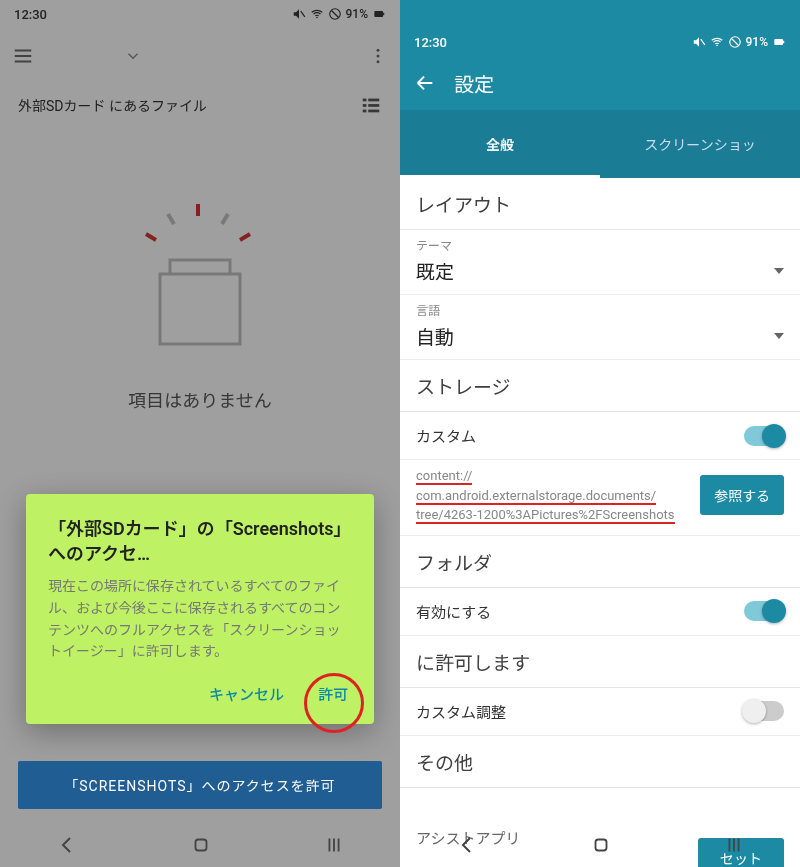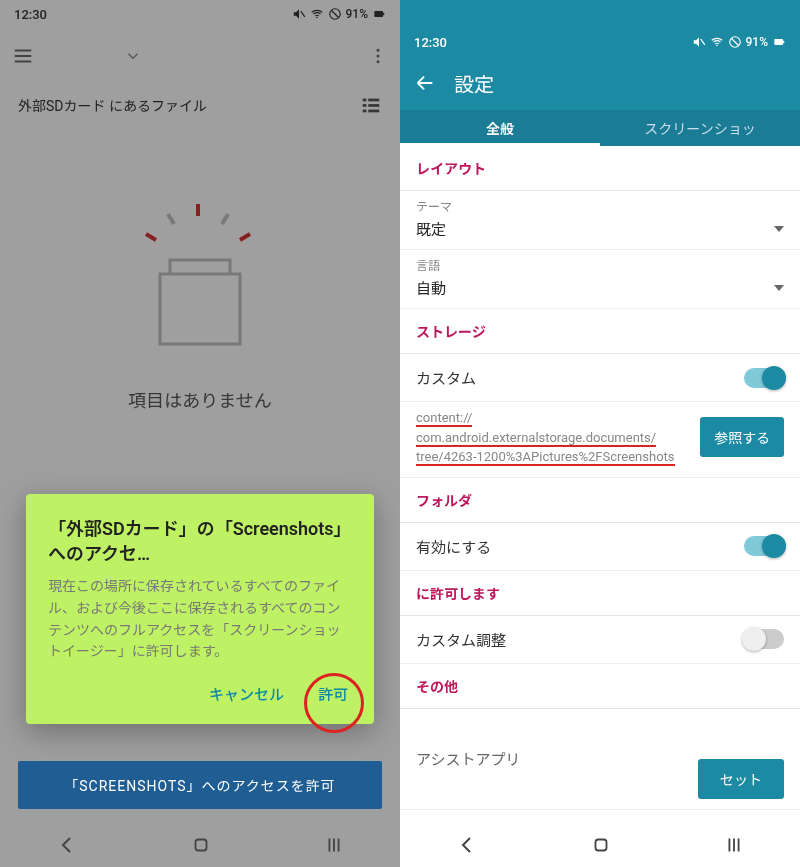--- a/index.html
+++ b/index.html
@@ -49,35 +49,35 @@
   
   .navbar { position: absolute; bottom: 0; left: 0; right: 0; height: 44px;
             display: flex; align-items: center; justify-content: space-around; z-index: 8; }
   .navbar.dark svg { stroke: #444; fill: none; }
   .navbar.dark .sq { fill: none; stroke: #444; }
 
   
   .r-header { background: #1d8aa4; color: #fff; padding-top: 28px; }
   .r-title { display: flex; align-items: center; height: 54px; padding: 0 14px; gap: 18px; font-size: 20px; }
   .r-tabs  { display: flex; background: #1a7d95; }
-  .r-tab   { flex: 1; text-align: center; padding: 8px 4px; font-size: 14px; color: #cde; position: relative; }
+  .r-tab   { flex: 1; text-align: center; padding: 24px 4px; font-size: 14px; color: #cde; position: relative; }
   .r-tab.active { color: #fff; font-weight: 600; }
   .r-tab.active::after { content: ""; position: absolute; left: 0; right: 0; bottom: 0;
                          height: 3px; background: #fff; }
 
   .settings { overflow-y: auto; height: calc(867px - 28px - 54px - 40px - 44px); }
-  .section-h { background: #fff; color: #be185d; font-weight: 700; font-size: 14px;
+  .section-h { background: #fff; color: #404040; font-weight: 400; font-size: 19px;
                padding: 12px 16px; border-bottom: 1px solid #e4e4e4; }
   .row { display: flex; align-items: center; padding: 10px 16px; border-bottom: 1px solid #eee;
          min-height: 48px; gap: 20px; }
   .row .lbl { flex: 1; color: #333; font-size: 15px; }
   .small-lbl { color: #888; font-size: 12px; padding: 6px 16px 0; }
   .sel { display: flex; align-items: center; justify-content: space-between;
          padding: 4px 16px 10px; border-bottom: 1px solid #eee; }
-  .sel span { font-size: 15px; color: #222; }
+  .sel span { font-size: 19px; color: #222; }
   .tri { width: 0; height: 0; border-left: 5px solid transparent; border-right: 5px solid transparent;
          border-top: 6px solid #666; }
 
   .toggle { width: 40px; height: 20px; border-radius: 10px; position: relative; }
   .toggle.on  { background: #7fc9d9; }
   .toggle.off { background: #ccc; }
   .toggle .knob { position: absolute; top: -2px; width: 24px; height: 24px; border-radius: 50%;
                   background: #fff; box-shadow: 0 1px 3px rgba(0,0,0,.3); }
   .toggle.on .knob  { right: -2px; background: #1d8aa4; }
   .toggle.off .knob { left: -2px; background: #efefef; }

